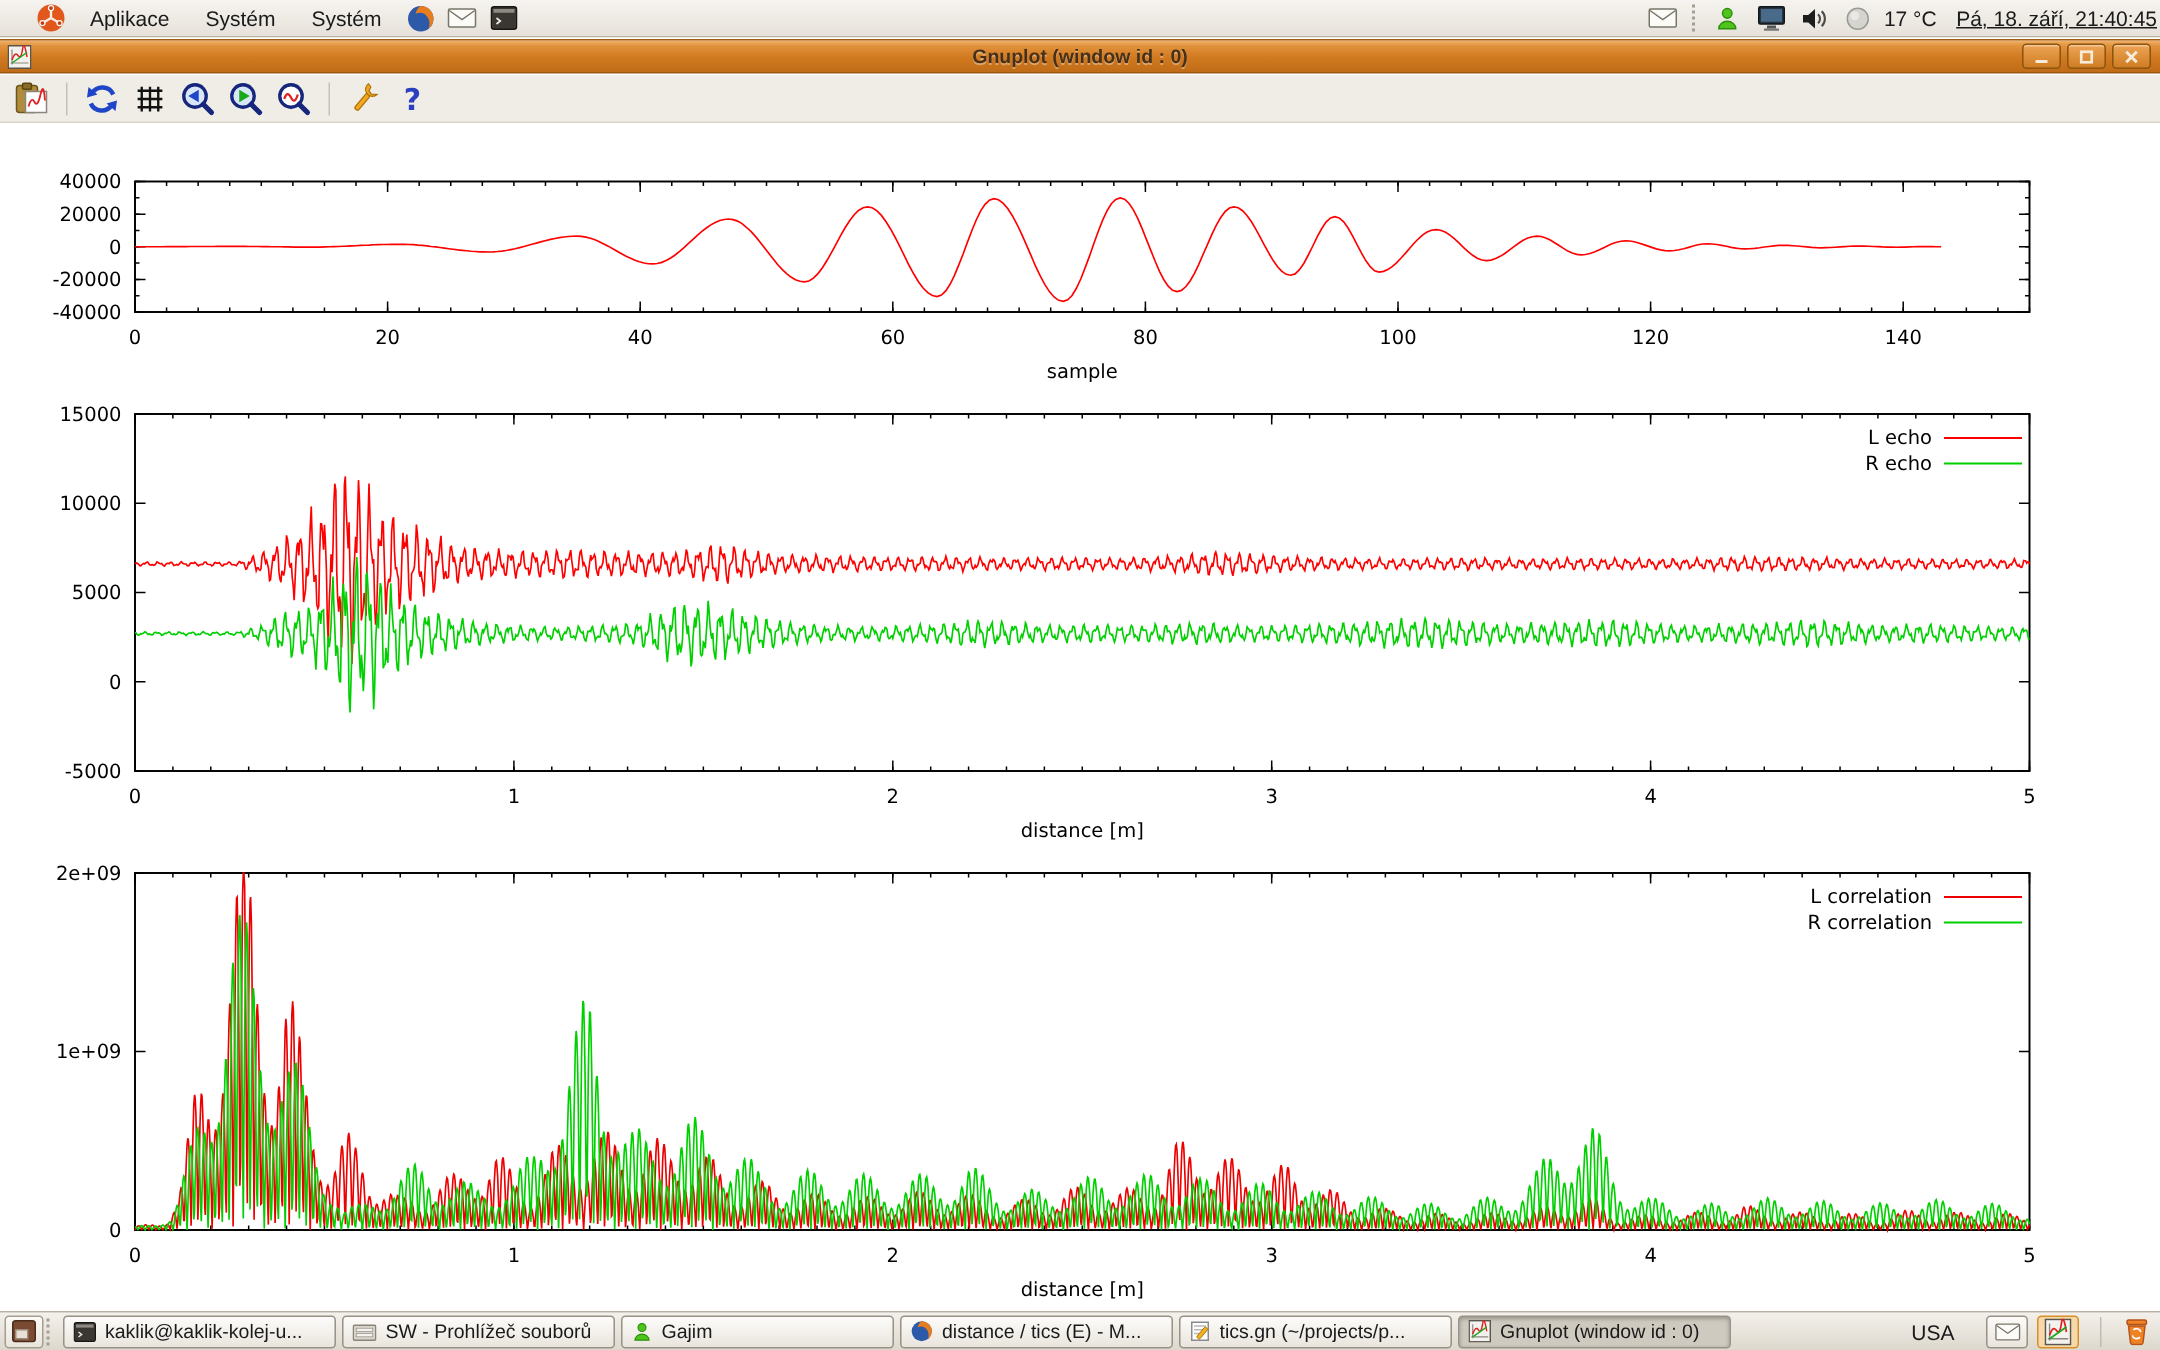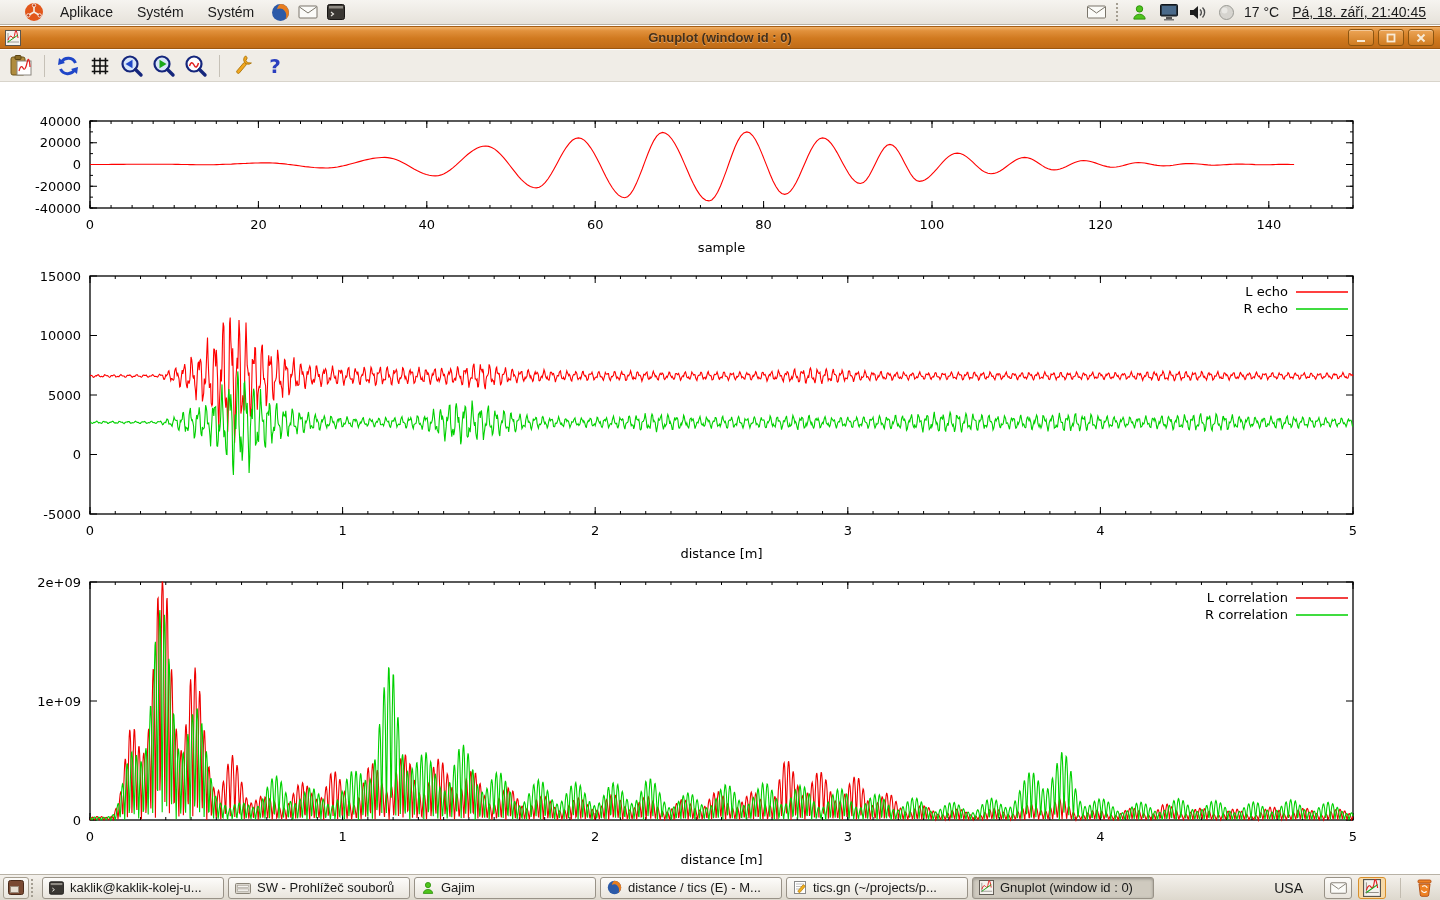--- a/index.html
+++ b/index.html
@@ -7,21 +7,21 @@
               font-family:"Liberation Sans",sans-serif; }
   #screen { position:absolute; left:0; top:0; width:1440px; height:900px; }
 
   
   .panel { position:absolute; left:0; top:0; width:1440px; height:25px;
            background:linear-gradient(#f6f4f0,#e6e2da);
            border-bottom:1px solid #b8b2a6; display:flex; align-items:center; }
   .panel-left { display:flex; align-items:center; gap:4px; padding-left:22px; }
   .menu-item { font-size:14px; color:#1a1a1a; padding:2px 10px; cursor:default; }
   .p-icon { display:inline-flex; align-items:center; justify-content:center; width:24px; height:22px; }
-  .panel-right { margin-left:auto; display:flex; align-items:center; gap:5px; padding-right:14px;justify-content:flex-end; }
+  .panel-right { margin-left:auto; display:flex; align-items:center; gap:5px; padding-right:2px;justify-content:flex-end; }
   .panel-right .txt { font-size:14px; color:#1a1a1a; }
   .handle { width:5px; height:18px; border-left:2px dotted #a49e92; margin:0 2px; }
 
   
   .gwindow { position:absolute; left:0; top:25px; width:1440px; height:849px; background:#fff; }
   .titlebar { position:absolute; left:0; top:1px; width:1440px; height:23px;
               background:linear-gradient(#f0b269 0%, #e1913c 18%, #d0791f 55%, #c06c18 100%);
               border-top:1px solid #a55d13; border-bottom:1px solid #9c5711;
               display:flex; align-items:center; }
   .titlebar .tb-icon { margin-left:5px; display:flex; }

